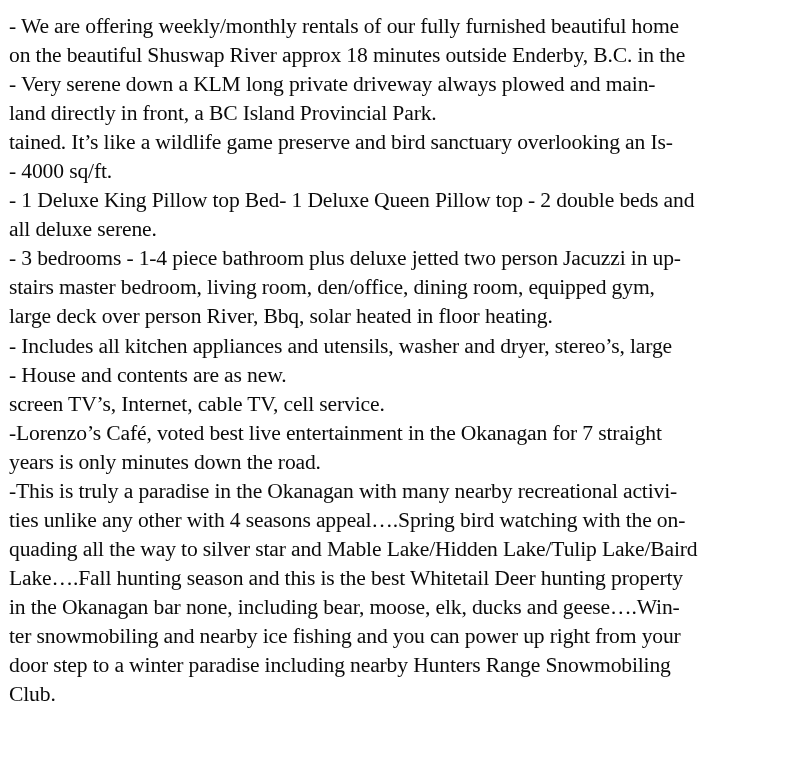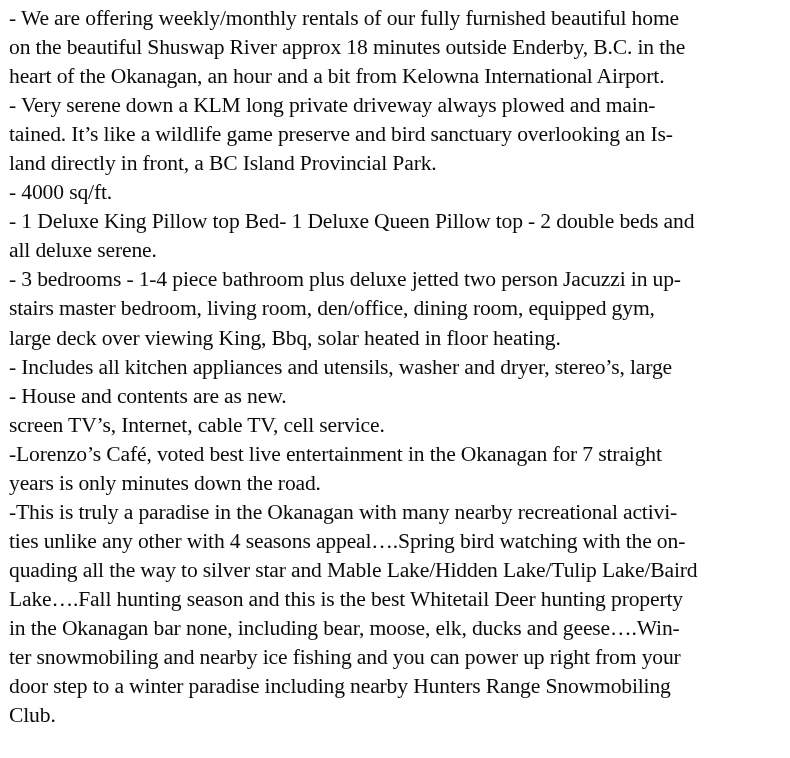--- a/index.html
+++ b/index.html
@@ -9,50 +9,49 @@
   }
   body {
     width: 790px;
     height: 758px;
     overflow: hidden;
   }
   .doc {
     box-sizing: border-box;
     width: 790px;
     height: 758px;
-    padding: 4px 8px 0 9px;
+    padding: 12px 8px 0 9px;
     font-family: "Liberation Serif", "DejaVu Serif", serif;
     font-size: 21.6px;
     line-height: 29.05px;
     letter-spacing: -0.15px;
     color: #0b0b0b;
     background: #ffffff;
   }
   .line {
     margin: 0;
     padding: 0;
     white-space: pre;
   }
 </style>
 </head>
 <body>
 
 <main class="doc">
   <p class="line">- We are offering weekly/monthly rentals of our fully furnished beautiful home</p>
   <p class="line">on the beautiful Shuswap River approx 18 minutes outside Enderby, B.C. in the</p>
-  <p class="line">heart of the Okanagan, an hour and a bit from Kelowna International Airport.</p>
   <p class="line">- Very serene down a KLM long private driveway always plowed and main-</p>
+  <p class="line">land directly in front, a BC Island Provincial Park.</p>
   <p class="line">tained. It’s like a wildlife game preserve and bird sanctuary overlooking an Is-</p>
-  <p class="line">land directly in front, a BC Island Provincial Park.</p>
   <p class="line">- 4000 sq/ft.</p>
   <p class="line">- 1 Deluxe King Pillow top Bed- 1 Deluxe Queen Pillow top - 2 double beds and</p>
   <p class="line">all deluxe serene.</p>
   <p class="line">- 3 bedrooms - 1-4 piece bathroom plus deluxe jetted two person Jacuzzi in up-</p>
   <p class="line">stairs master bedroom, living room, den/office, dining room, equipped gym,</p>
-  <p class="line">large deck over viewing King, Bbq, solar heated in floor heating.</p>
+  <p class="line">large deck over person River, Bbq, solar heated in floor heating.</p>
   <p class="line">- Includes all kitchen appliances and utensils, washer and dryer, stereo’s, large</p>
   <p class="line">- House and contents are as new.</p>
   <p class="line">screen TV’s, Internet, cable TV, cell service.</p>
   <p class="line">-Lorenzo’s Café, voted best live entertainment in the Okanagan for 7 straight</p>
   <p class="line">years is only minutes down the road.</p>
   <p class="line">-This is truly a paradise in the Okanagan with many nearby recreational activi-</p>
   <p class="line">ties unlike any other with 4 seasons appeal….Spring bird watching with the on-</p>
   <p class="line">quading all the way to silver star and Mable Lake/Hidden Lake/Tulip Lake/Baird</p>
   <p class="line">Lake….Fall hunting season and this is the best Whitetail Deer hunting property</p>
   <p class="line">in the Okanagan bar none, including bear, moose, elk, ducks and geese….Win-</p>

